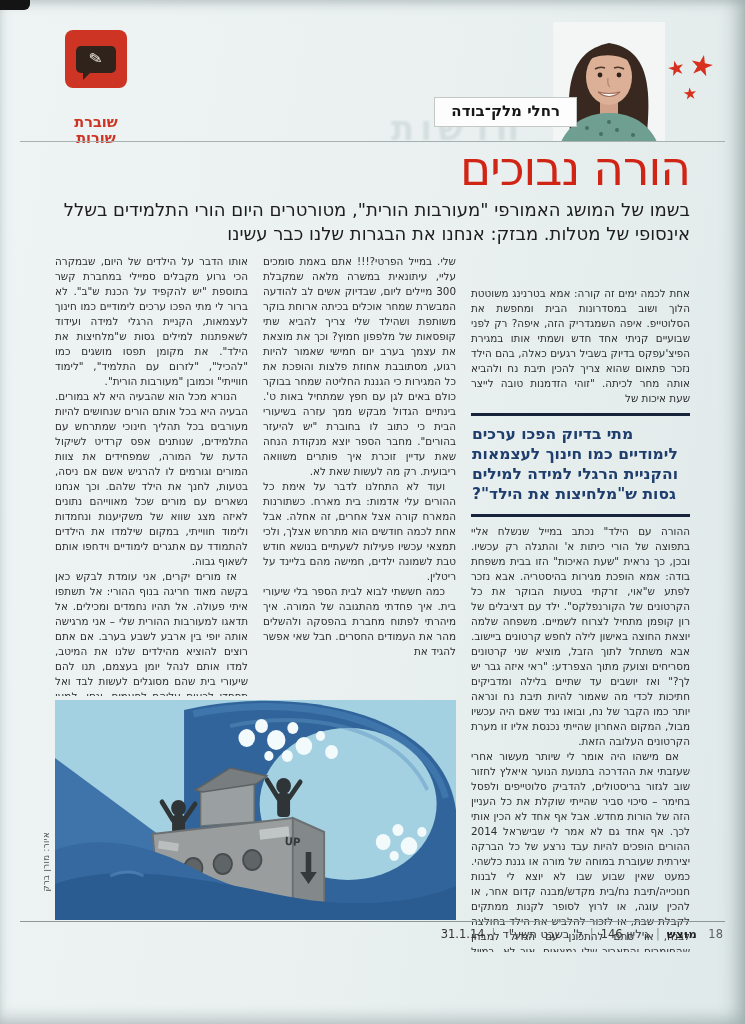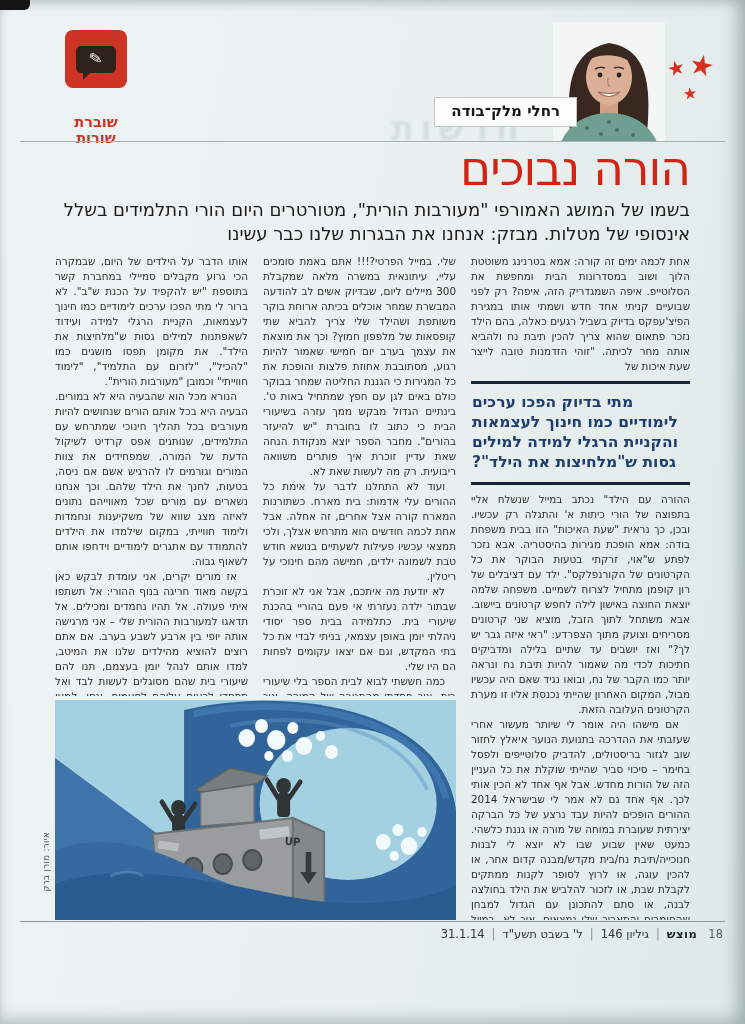--- a/index.html
+++ b/index.html
@@ -46,21 +46,21 @@
   .subhead{
     position:absolute;top:198px;right:55px;left:55px;margin:0;
     font-size:18px;color:#1d1d1d;line-height:1.34;text-align:right;font-weight:500;
   }
 
   
   .content{position:absolute;top:254px;right:55px;left:55px;height:666px;display:flex;gap:15px;}
   .col{font-size:10.4px;line-height:1.44;text-align:justify;color:#2d2d2d;overflow:hidden;}
   .col p{margin:0;}
   .col p.ind{text-indent:11px;}
-  .col-right{width:219px;flex:none;height:666px;}
+  .col-right{width:219px;flex:none;height:666px;margin-top:32px;}
   .wrap{flex:1;display:flex;flex-direction:column;min-width:0;}
   .two-cols{display:flex;gap:15px;height:442px;overflow:hidden;}
   .two-cols .col{flex:1;min-width:0;}
   .pullquote{
     margin:7px 0 7px;padding:8px 1px 10px;
     border-top:3px solid #16233a;border-bottom:3px solid #16233a;
     color:#1f3e6e;font-weight:bold;font-size:15.5px;line-height:1.3;text-align:left;
   }
 
   
@@ -142,22 +142,21 @@
       <p>אחת לכמה ימים זה קורה: אמא בטרנינג משוטטת הלוך ושוב במסדרונות הבית ומחפשת את הסלוטייפ. איפה השמגדריק הזה, איפה? רק לפני שבועיים קניתי אחד חדש ושמתי אותו במגירת הפיצ'עפקס בדיוק בשביל רגעים כאלה, בהם הילד נזכר פתאום שהוא צריך להכין תיבת נח ולהביא אותה מחר לכיתה. "זוהי הזדמנות טובה לייצר שעת איכות של</p>
       <div class="pullquote">מתי בדיוק הפכו ערכים לימודיים כמו חינוך לעצמאות והקניית הרגלי למידה למילים גסות ש"מלחיצות את הילד"?</div>
       <p>ההורה עם הילד" נכתב במייל שנשלח אליי בתפוצה של הורי כיתות א' והתגלה רק עכשיו. ובכן, כך נראית "שעת האיכות" הזו בבית משפחת בודה: אמא הופכת מגירות בהיסטריה. אבא נזכר לפתע ש"אוי, זרקתי בטעות הבוקר את כל הקרטונים של הקורנפלקס". ילד עם דציבלים של רון קופמן מתחיל לצרוח לשמיים. משפחה שלמה יוצאת החוצה באישון לילה לחפש קרטונים ביישוב. אבא משתחל לתוך הזבל, מוציא שני קרטונים מסריחים וצועק מתוך הצפרדע: "ראי איזה גבר יש לך?" ואז יושבים עד שתיים בלילה ומדביקים חתיכות לכדי מה שאמור להיות תיבת נח ונראה יותר כמו הקבר של נח, ובואו נגיד שאם היה עכשיו מבול, המקום האחרון שהייתי נכנסת אליו זו מערת הקרטונים העלובה הזאת.</p>
       <p class="ind">אם מישהו היה אומר לי שיותר מעשור אחרי שעזבתי את ההדרכה בתנועת הנוער איאלץ לחזור שוב לגזור בריסטולים, להדביק סלוטייפים ולפסל בחימר – סיכוי סביר שהייתי שוקלת את כל העניין הזה של הורות מחדש. אבל אף אחד לא הכין אותי לכך. אף אחד גם לא אמר לי שבישראל 2014 ההורים הופכים להיות עבד נרצע של כל הברקה יצירתית שעוברת במוחה של מורה או גננת כלשהי. כמעט שאין שבוע שבו לא יוצא לי לבנות חנוכייה/תיבת נח/בית מקדש/מבנה קדום אחר, או להכין עוגה, או לרוץ לסופר לקנות ממתקים לקבלת שבת, או לזכור להלביש את הילד בחולצה לבנה, או סתם להתכונן עם הגדול למבחן שהחומרים והתאריך שלו נמצאים, איך לא, במייל הפרטי</p>
     </div>
 
     <div class="wrap">
       <div class="two-cols">
         <div class="col">
           <p>שלי. במייל הפרטי?!!! אתם באמת סומכים עליי, עיתונאית במשרה מלאה שמקבלת 300 מיילים ליום, שבדיוק אשים לב להודעה המבשרת שמחר אוכלים בכיתה ארוחת בוקר משותפת ושהילד שלי צריך להביא שתי קופסאות של מלפפון חמוץ? וכך את מוצאת את עצמך בערב יום חמישי שאמור להיות רגוע, מסתובבת אחוזת פלצות והופכת את כל המגירות כי הגננת החליטה שמחר בבוקר כולם באים לגן עם חפץ שמתחיל באות ט'. בינתיים הגדול מבקש ממך עזרה בשיעורי הבית כי כתוב לו בחוברת "יש להיעזר בהורים". מחבר הספר יוצא מנקודת הנחה שאת עדיין זוכרת איך פותרים משוואה ריבועית. רק מה לעשות שאת לא.</p>
-          <p class="ind">ועוד לא התחלנו לדבר על אימת כל ההורים עלי אדמות: בית מארח. כשתורנות המארח קורה אצל אחרים, זה אחלה. אבל אחת לכמה חודשים הוא מתרחש אצלך, ולכי תמצאי עכשיו פעילות לשעתיים בנושא חודש טבת לשמונה ילדים, חמישה מהם חינוכי על ריטלין.</p>
-          <p class="ind">לא יודעת מה איתכם, אבל אני לא זוכרת שבתור ילדה נעזרתי אי פעם בהוריי בהכנת שיעורי בית. כתלמידה בבית ספר יסודי ניהלתי יומן באופן עצמאי, בניתי לבדי את כל בתי המקדש, וגם אם יצאו עקומים לפחות הם היו שלי.</p>
+          <p class="ind">ועוד לא התחלנו לדבר על אימת כל ההורים עלי אדמות: בית מארח. כשתורנות המארח קורה אצל אחרים, זה אחלה. אבל אחת לכמה חודשים הוא מתרחש אצלך, ולכי תמצאי עכשיו פעילות לשעתיים בנושא חודש טבת לשמונה ילדים, חמישה מהם בליינד על ריטלין.</p>
           <p class="ind">כמה חששתי לבוא לבית הספר בלי שיעורי בית. איך פחדתי מהתגובה של המורה. איך מיהרתי לפתוח מחברת בהפסקה ולהשלים מהר את העמודים החסרים. חבל שאי אפשר להגיד את</p>
         </div>
         <div class="col">
           <p>אותו הדבר על הילדים של היום, שבמקרה הכי גרוע מקבלים סמיילי במחברת קשר בתוספת "יש להקפיד על הכנת ש"ב". לא ברור לי מתי הפכו ערכים לימודיים כמו חינוך לעצמאות, הקניית הרגלי למידה ועידוד לשאפתנות למילים גסות ש"מלחיצות את הילד". את מקומן תפסו מושגים כמו "להכיל", "לזרום עם התלמיד", "לימוד חווייתי" וכמובן "מעורבות הורית".</p>
           <p class="ind">הנורא מכל הוא שהבעיה היא לא במורים. הבעיה היא בכל אותם הורים שנחושים להיות מעורבים בכל תהליך חינוכי שמתרחש עם התלמידים, שנותנים אפס קרדיט לשיקול הדעת של המורה, שמפחידים את צוות המורים וגורמים לו להרגיש אשם אם ניסה, בטעות, לחנך את הילד שלהם. וכך אנחנו נשארים עם מורים שכל מאווייהם נתונים לאיזה מצג שווא של משקיענות ונחמדות ולימוד חווייתי, במקום שילמדו את הילדים להתמודד עם אתגרים לימודיים וידחפו אותם לשאוף גבוה.</p>
           <p class="ind">אז מורים יקרים, אני עומדת לבקש כאן בקשה מאוד חריגה בנוף ההורי: אל תשתפו איתי פעולה. אל תהיו נחמדים ומכילים. אל תדאגו למעורבות ההורית שלי – אני מרגישה אותה יופי בין ארבע לשבע בערב. אם אתם רוצים להוציא מהילדים שלנו את המיטב, למדו אותם לנהל יומן בעצמם, תנו להם שיעורי בית שהם מסוגלים לעשות לבד ואל תפחדו לכעוס עליהם לפעמים. ונסו, למען השם, קצת פחות להפעיל אותנו.</p>
 
         </div>
       </div>
 

